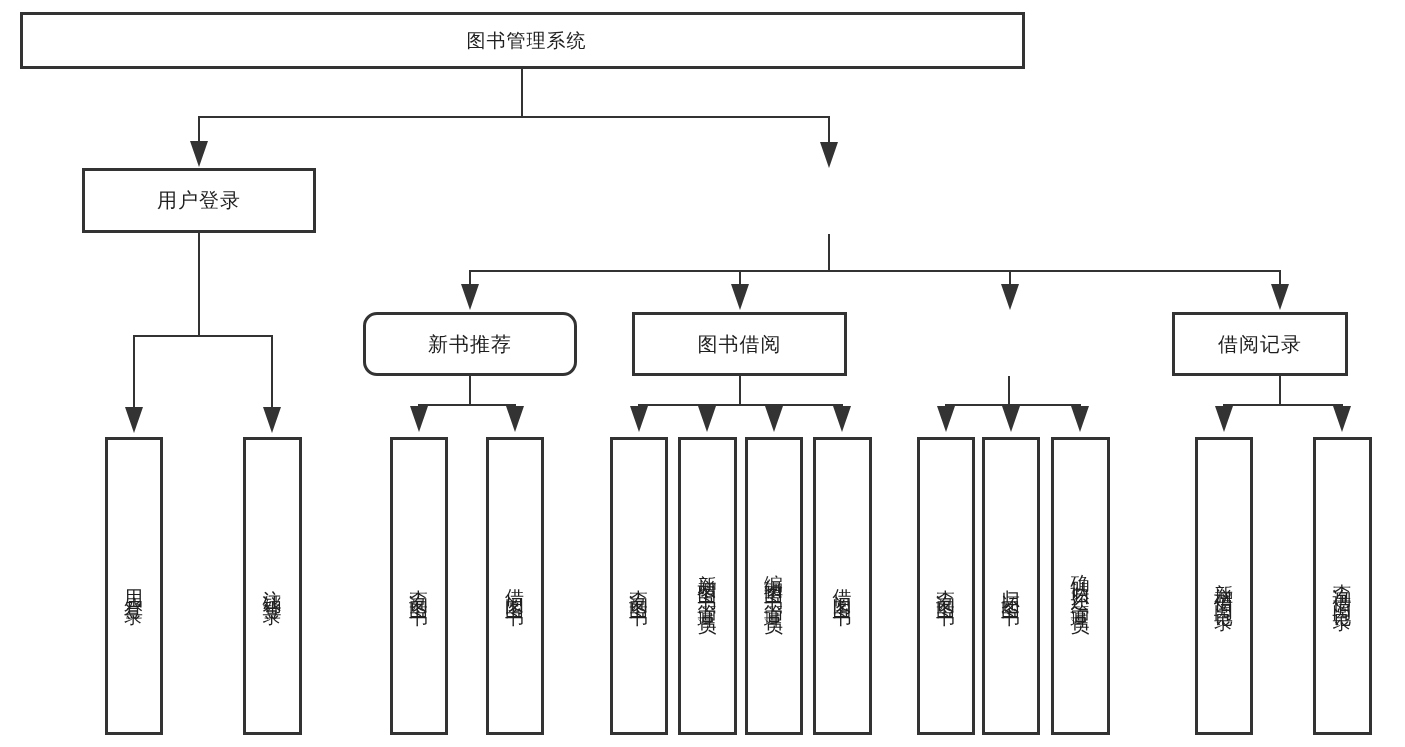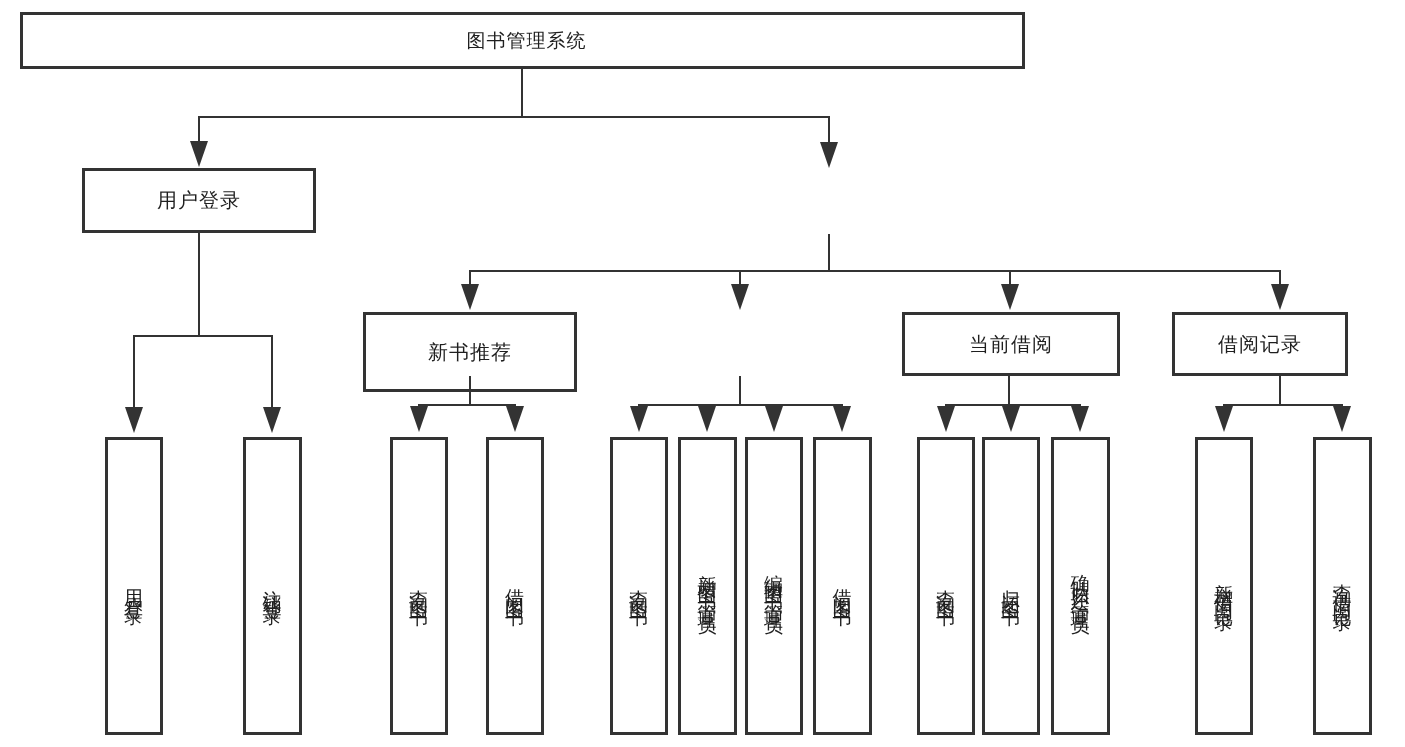--- a/index.html
+++ b/index.html
@@ -93,25 +93,25 @@
   <div class="hline" style="left:469px; top:270px; width:812px;"></div>
   <div class="vline" style="left:469px; top:270px; height:16px;"></div>
   <div class="arrow" style="left:461px; top:284px;"></div>
   <div class="vline" style="left:739px; top:270px; height:16px;"></div>
   <div class="arrow" style="left:731px; top:284px;"></div>
   <div class="vline" style="left:1009px; top:270px; height:16px;"></div>
   <div class="arrow" style="left:1001px; top:284px;"></div>
   <div class="vline" style="left:1279px; top:270px; height:16px;"></div>
   <div class="arrow" style="left:1271px; top:284px;"></div>
 
-  <div class="box lvl2" style="left:363px; top:312px; width:214px; height:80px;">
+  <div class="box lvl2" style="left:363px; top:312px; width:214px; height:64px;border-radius:14px;">
     <span>新书推荐</span>
   </div>
-  <div class="box lvl2" style="left:902px; top:312px; width:218px; height:64px;">
-    <span>当前借阅</span>
+  <div class="box lvl2" style="left:632px; top:312px; width:215px; height:64px;">
+    <span>图书借阅</span>
   </div>
   <div class="box lvl2" style="left:1172px; top:312px; width:176px; height:64px;">
     <span>借阅记录</span>
   </div>
 
   <div class="vline" style="left:469px; top:376px; height:30px;"></div>
   <div class="hline" style="left:418px; top:404px; width:98px;"></div>
   <div class="arrow" style="left:410px; top:406px;"></div>
   <div class="arrow" style="left:506px; top:406px;"></div>
 

